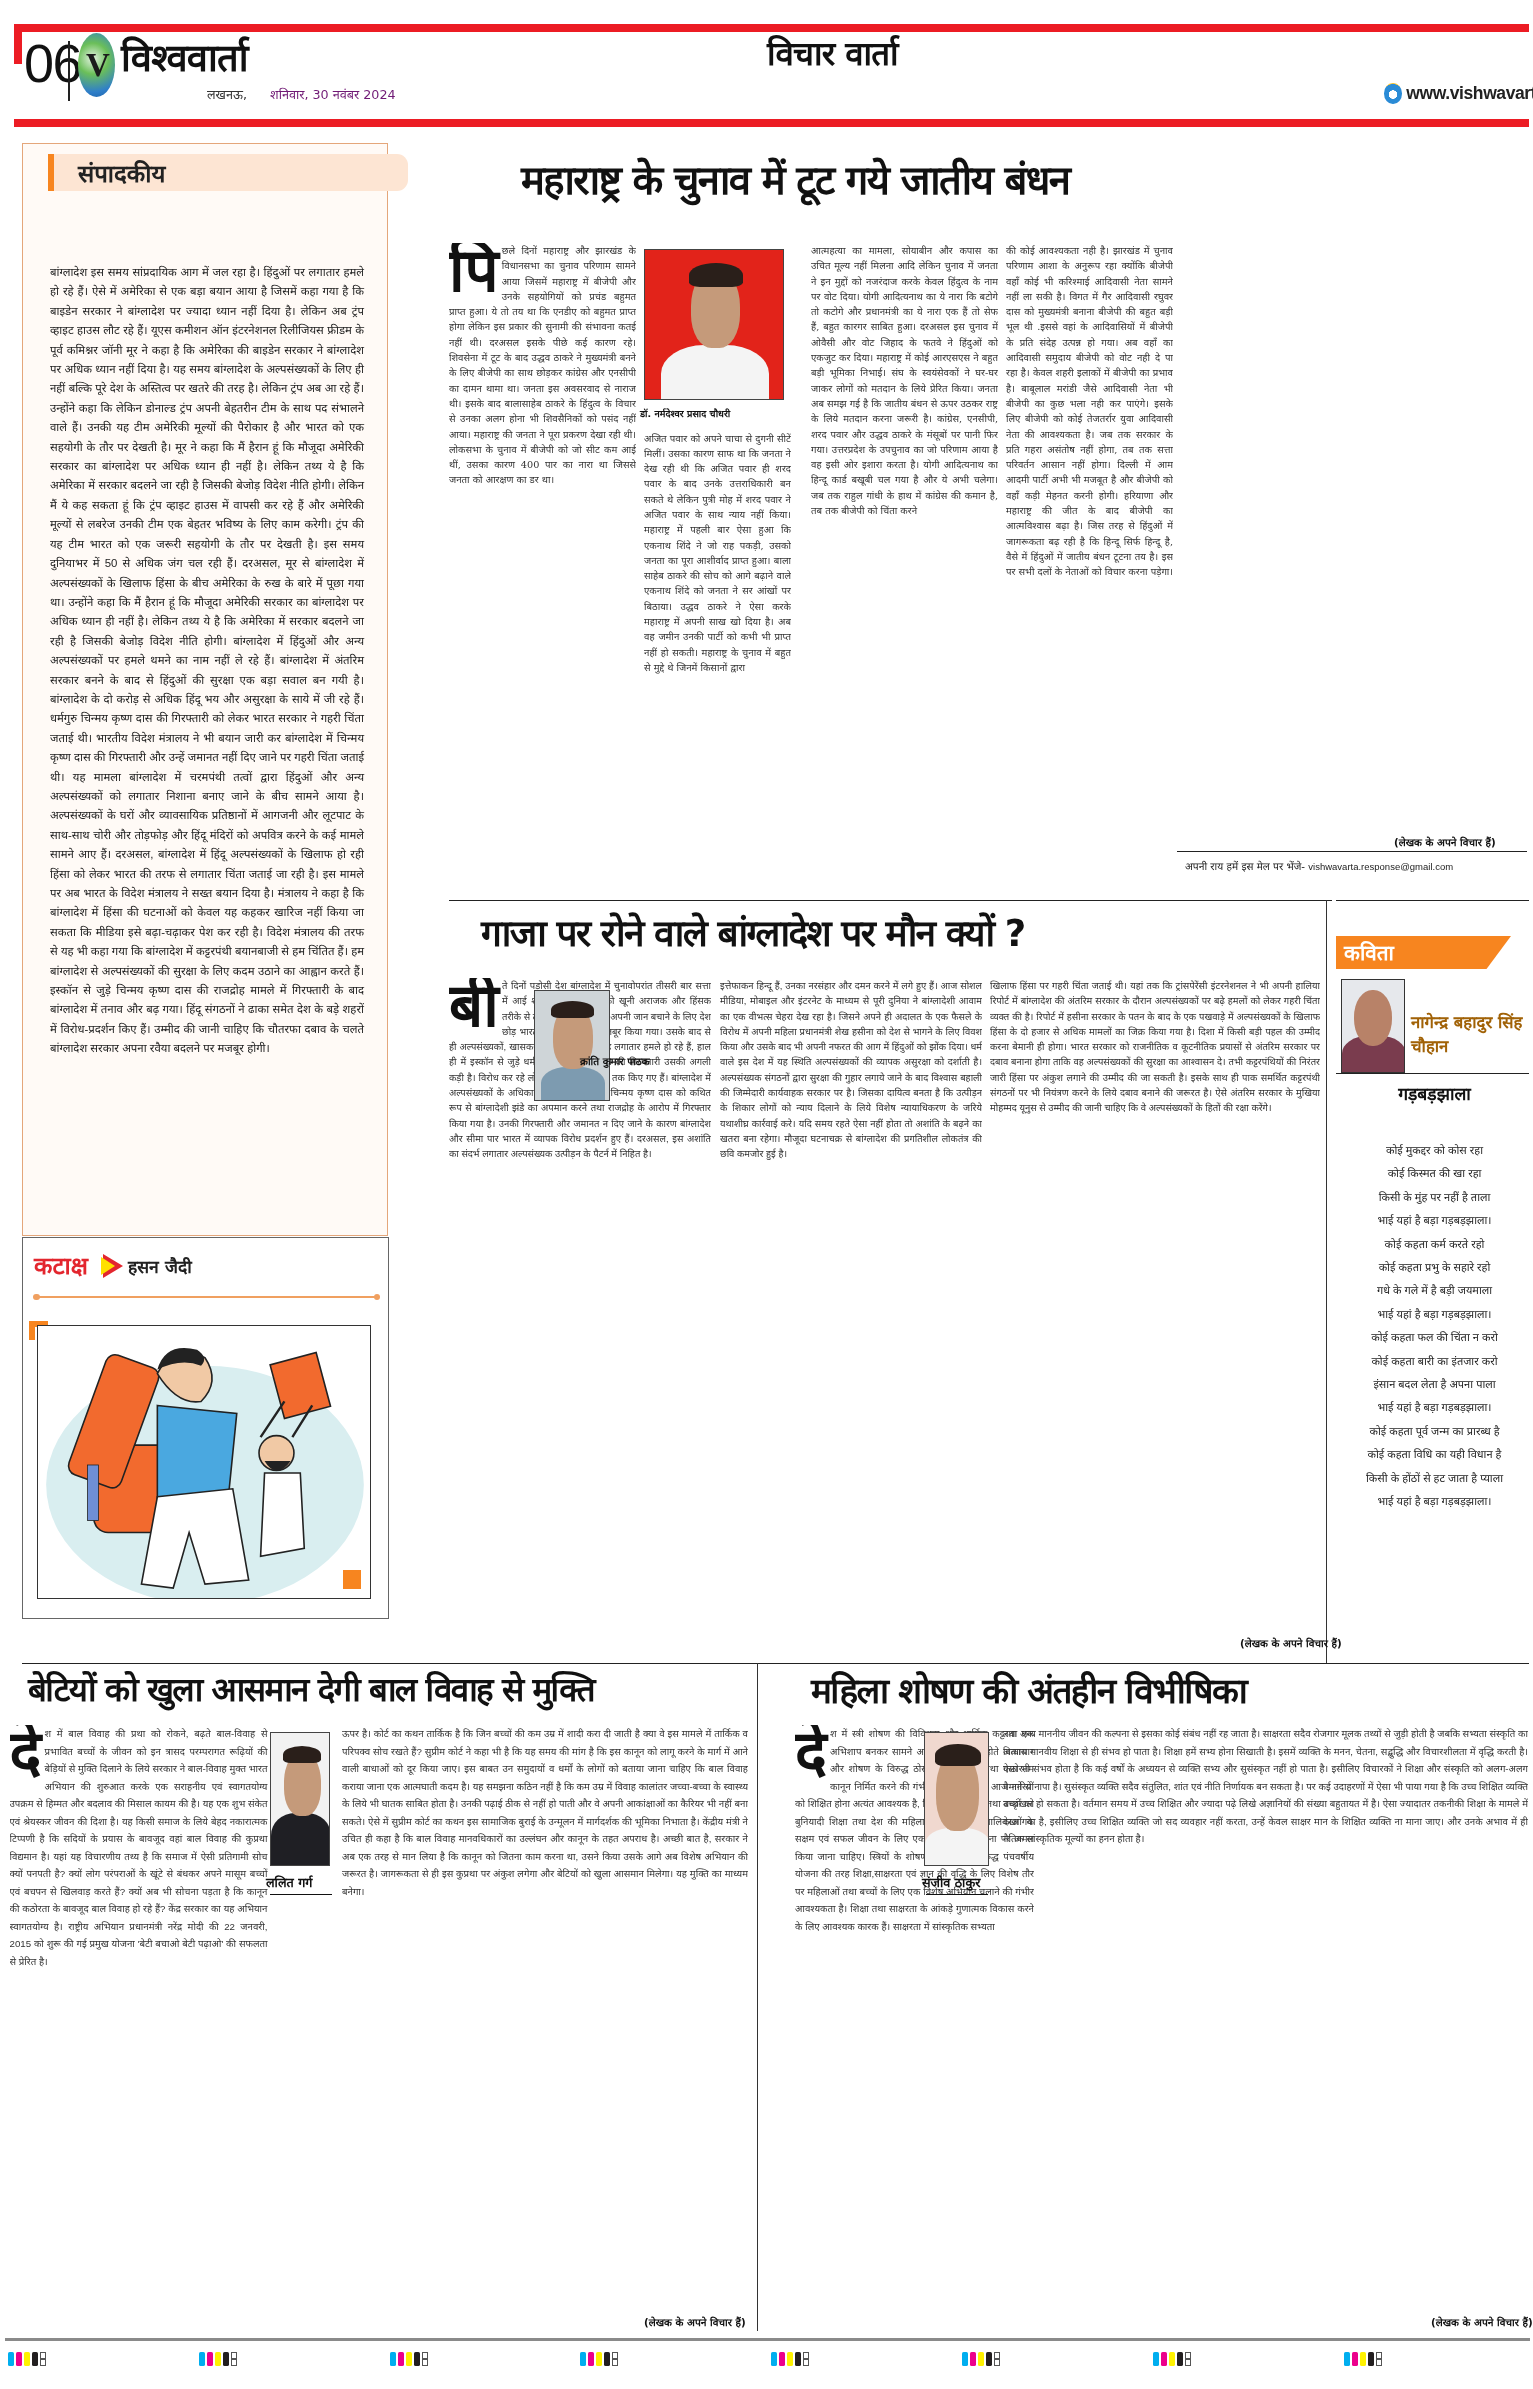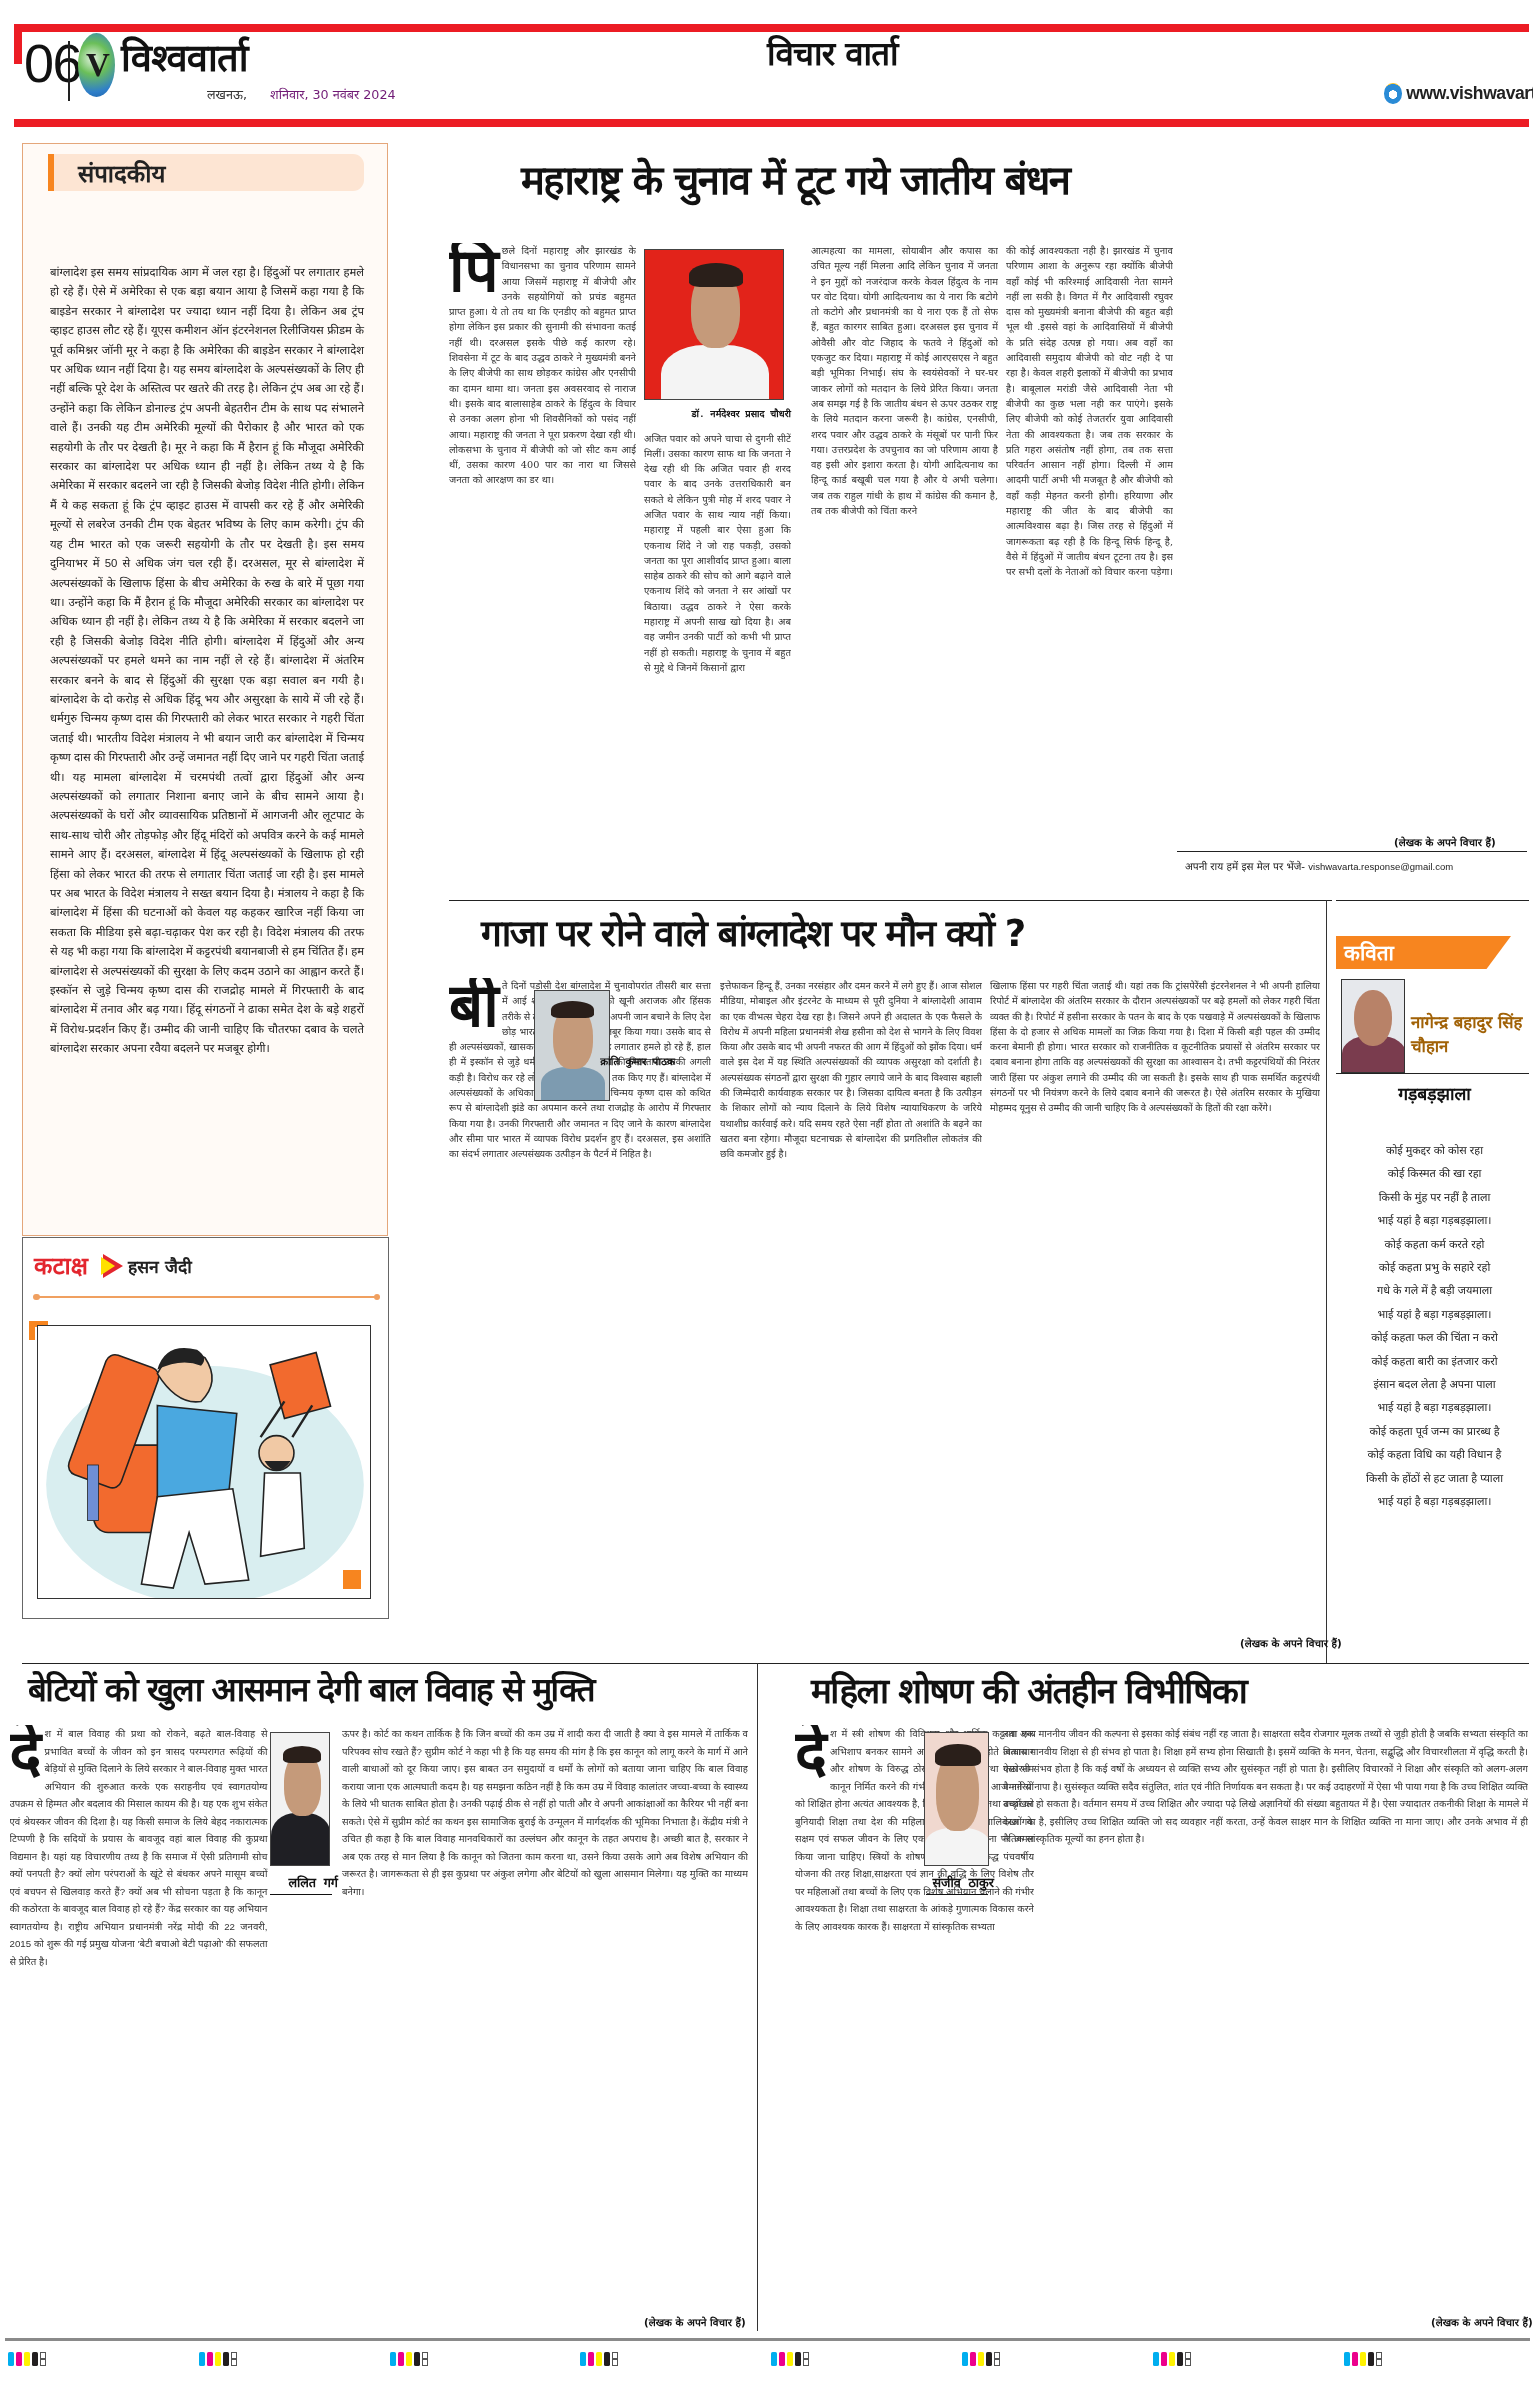--- a/index.html
+++ b/index.html
@@ -20,21 +20,21 @@
   .paper-city { position: absolute; left: 207px; top: 85px; font-size: 12.7px; color: #333; }
   .paper-date { position: absolute; left: 270px; top: 85px; font-size: 12.7px; color: #701a75; }
   .section-name { position: absolute; left: 767px; top: 30px; font-size: 33px; font-weight: bold; color: #111; letter-spacing: -0.8px; }
   .web { position: absolute; left: 1384px; top: 83px; display: flex; align-items: center; gap: 4.8px; }
   .ie-icon { width: 17.5px; height: 20.7px; border-radius: 50%; background: radial-gradient(circle at 50% 55%, #fff 0 28%, #2a8bd6 30% 70%, #f2c12e 72%); }
   .web-url { font-family: "Liberation Sans", sans-serif; font-size: 17.5px; color: #222; letter-spacing: -0.4px; }
   .web-url b { font-weight: bold; }
 
   
   .ed-box { position: absolute; left: 22px; top: 143px; width: 366px; height: 1093px; border: 0.8px solid #e4a67a; background: #fffaf6; }
-  .ed-label { position: absolute; left: 25px; top: 9.5px; width: 316px; height: 37px; background: #fde5d3; border-radius: 0 11px 11px 0; border-left: 6.4px solid #f7851f; text-align: center; }
+  .ed-label { position: absolute; left: 25px; top: 9.5px; width: 360px; height: 37px; background: #fde5d3; border-radius: 0 11px 11px 0; border-left: 6.4px solid #f7851f; text-align: center; }
   .ed-label span { position: absolute; left: 24px; top: 2.4px; font-size: 24px; font-weight: bold; color: #222; }
   .ed-title { position: absolute; left: 0; top: 72px; width: 100%; text-align: center; font-size: 33px; font-weight: bold; color: #111; letter-spacing: -0.8px; }
   .ed-body { position: absolute; left: 27px; top: 119px; width: 314px; font-size: 11.4px; line-height: 19.4px; text-align: justify; color: #222; font-family: "Liberation Sans", sans-serif; }
 
   
   .cartoon-box { position: absolute; left: 22px; top: 1237px; width: 367px; height: 382px; border: 0.8px solid #666; }
   .kataksh { position: absolute; left: 11px; top: 9.5px; font-size: 24px; font-weight: bold; color: #e3262e; }
   .kat-arrow { position: absolute; left: 80px; top: 16px; width: 0; height: 0; border-top: 12.7px solid transparent; border-bottom: 12.7px solid transparent; border-left: 20.7px solid #e3262e; }
   .kat-arrow-inner { position: absolute; left: 78px; top: 19px; width: 0; height: 0; border-top: 9.5px solid transparent; border-bottom: 9.5px solid transparent; border-left: 14.3px solid #ffe000; }
   .cartoonist { position: absolute; left: 105px; top: 16px; font-size: 17.5px; font-weight: bold; color: #222; }
@@ -47,21 +47,21 @@
 
   
   .headline { position: absolute; font-weight: bold; color: #111; white-space: nowrap; letter-spacing: -1.6px; }
   .col-text { position: absolute; font-family: "DejaVu Serif", "Liberation Serif", serif; font-size: 9.7px; line-height: 15.3px; text-align: justify; color: #333; overflow: hidden; }
   .col-text.sans { font-family: "Liberation Sans", sans-serif; font-size: 10px; line-height: 15.3px; }
   .dropcap { float: left; font-size: 60px; line-height: 54px; margin-right: 3.2px; font-weight: bold; color: #111; font-family: "DejaVu Sans", sans-serif; }
   .photo { position: absolute; border: 0.8px solid #444; overflow: hidden; }
   .photo .head { position: absolute; border-radius: 48% 48% 42% 42%; background: #c59a7a; }
   .photo .hair { position: absolute; background: #2a1f1a; border-radius: 50% 50% 20% 20%; }
   .photo .body { position: absolute; border-radius: 40% 40% 0 0; }
-  .byline { position: absolute; font-size: 12px; font-weight: bold; color: #111; text-align: right; font-family: Liberation Mono, monospace; }
+  .byline { position: absolute; font-size: 12px; font-weight: bold; color: #111; text-align: left; }
   .byline-rule { position: absolute; height: 0.8px; background: #111; }
   .note { position: absolute; font-size: 10.3px; font-weight: bold; color: #111; white-space: nowrap; }
   .hr { position: absolute; height: 1.6px; background: #222; }
   .vr { position: absolute; width: 0.8px; background: #333; }
 
   
   .poem-tag { position: absolute; left: 1336px; top: 936px; width: 175px; height: 33px; background: #f7851f; clip-path: polygon(0 0, 100% 0, 86% 100%, 0 100%); }
   .poem-tag span { position: absolute; left: 8px; top: 1.6px; font-size: 20.7px; font-weight: bold; color: #fff; }
   .poet-photo { position: absolute; left: 1341px; top: 979px; width: 64px; height: 94px; border: 0.8px solid #333; background: #e6e8ec; overflow: hidden; }
   .poet-name { position: absolute; left: 1411px; top: 1010px; width: 119px; font-size: 16.7px; font-weight: bold; text-align: left; line-height: 24px; color: #a16207; }

